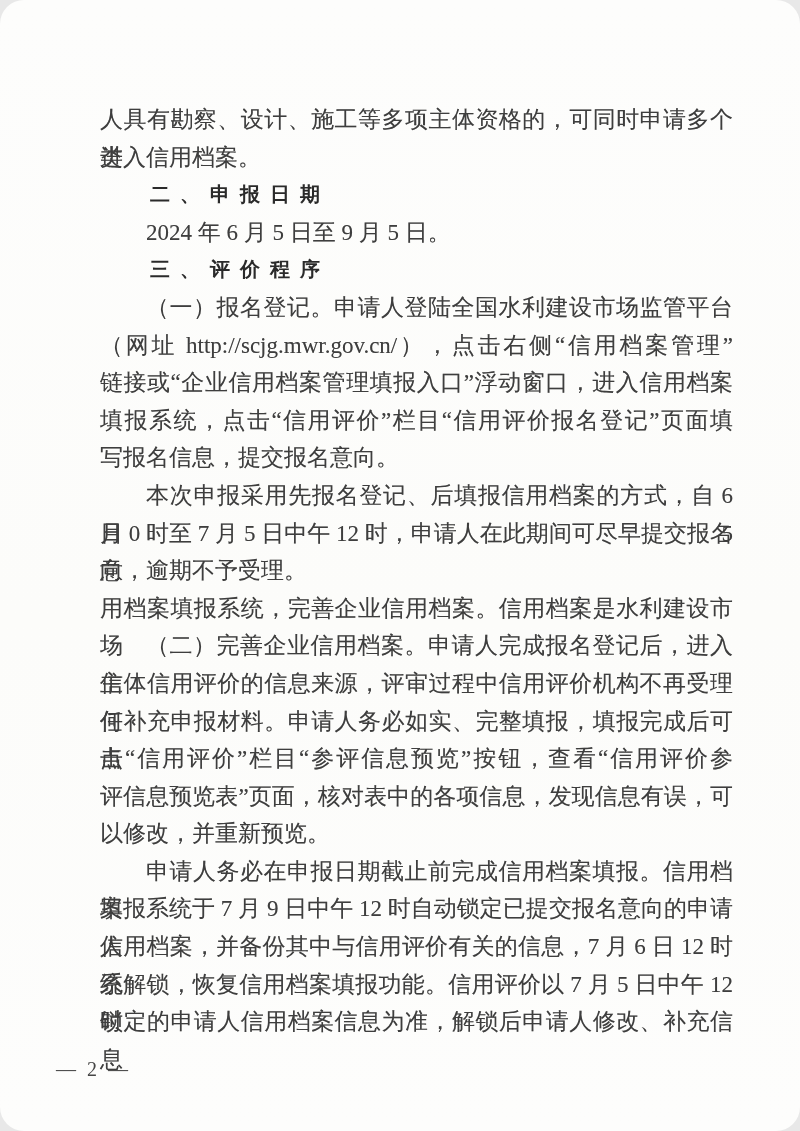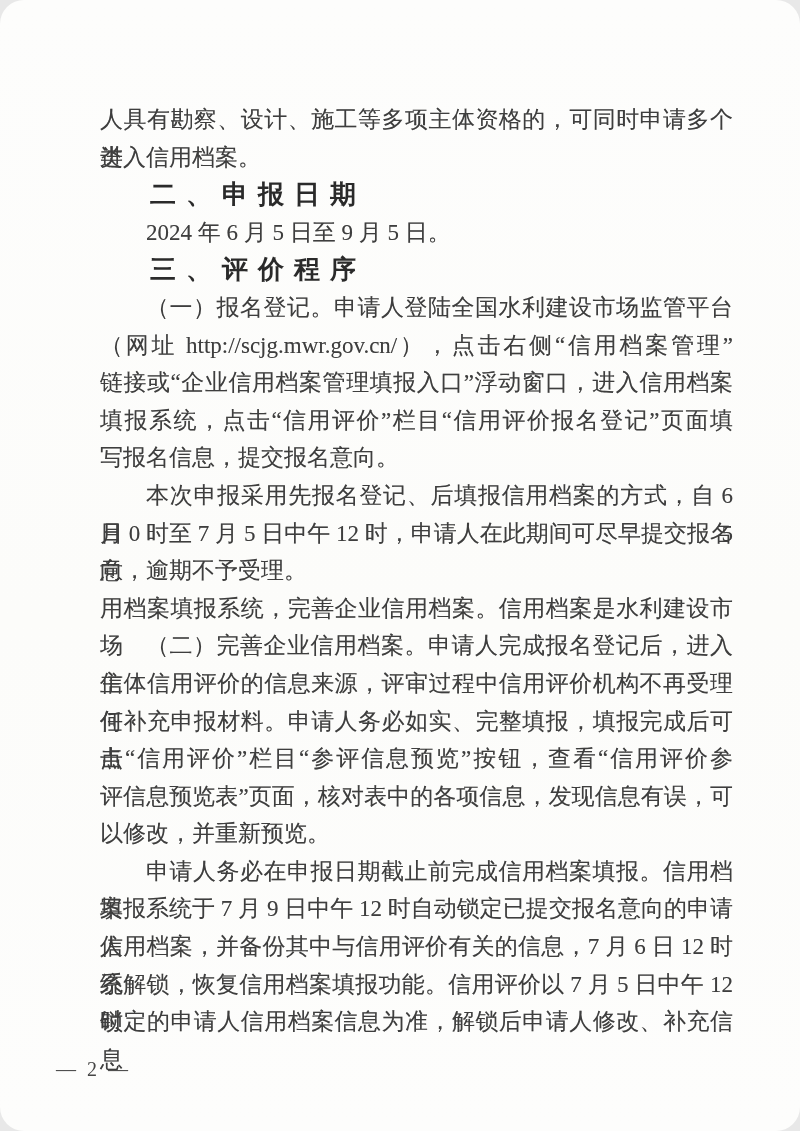--- a/index.html
+++ b/index.html
@@ -37,21 +37,21 @@
     text-align: justify;
     text-align-last: justify;
     text-justify: inter-character;
   }
   .l-ind {
     text-indent: 2em;
   }
   .l-head {
     font-family: "Liberation Sans", "DejaVu Sans", sans-serif;
     font-weight: 700;
-    font-size: 26px;
+    font-size: 20px;
     letter-spacing: 10px;
     color: #2a2a2a;
     text-indent: 50px;
     text-shadow: none;
   }
   .footer-pagenum {
     position: absolute;
     left: 56px;
     top: 1058px;
     font-size: 20px;

